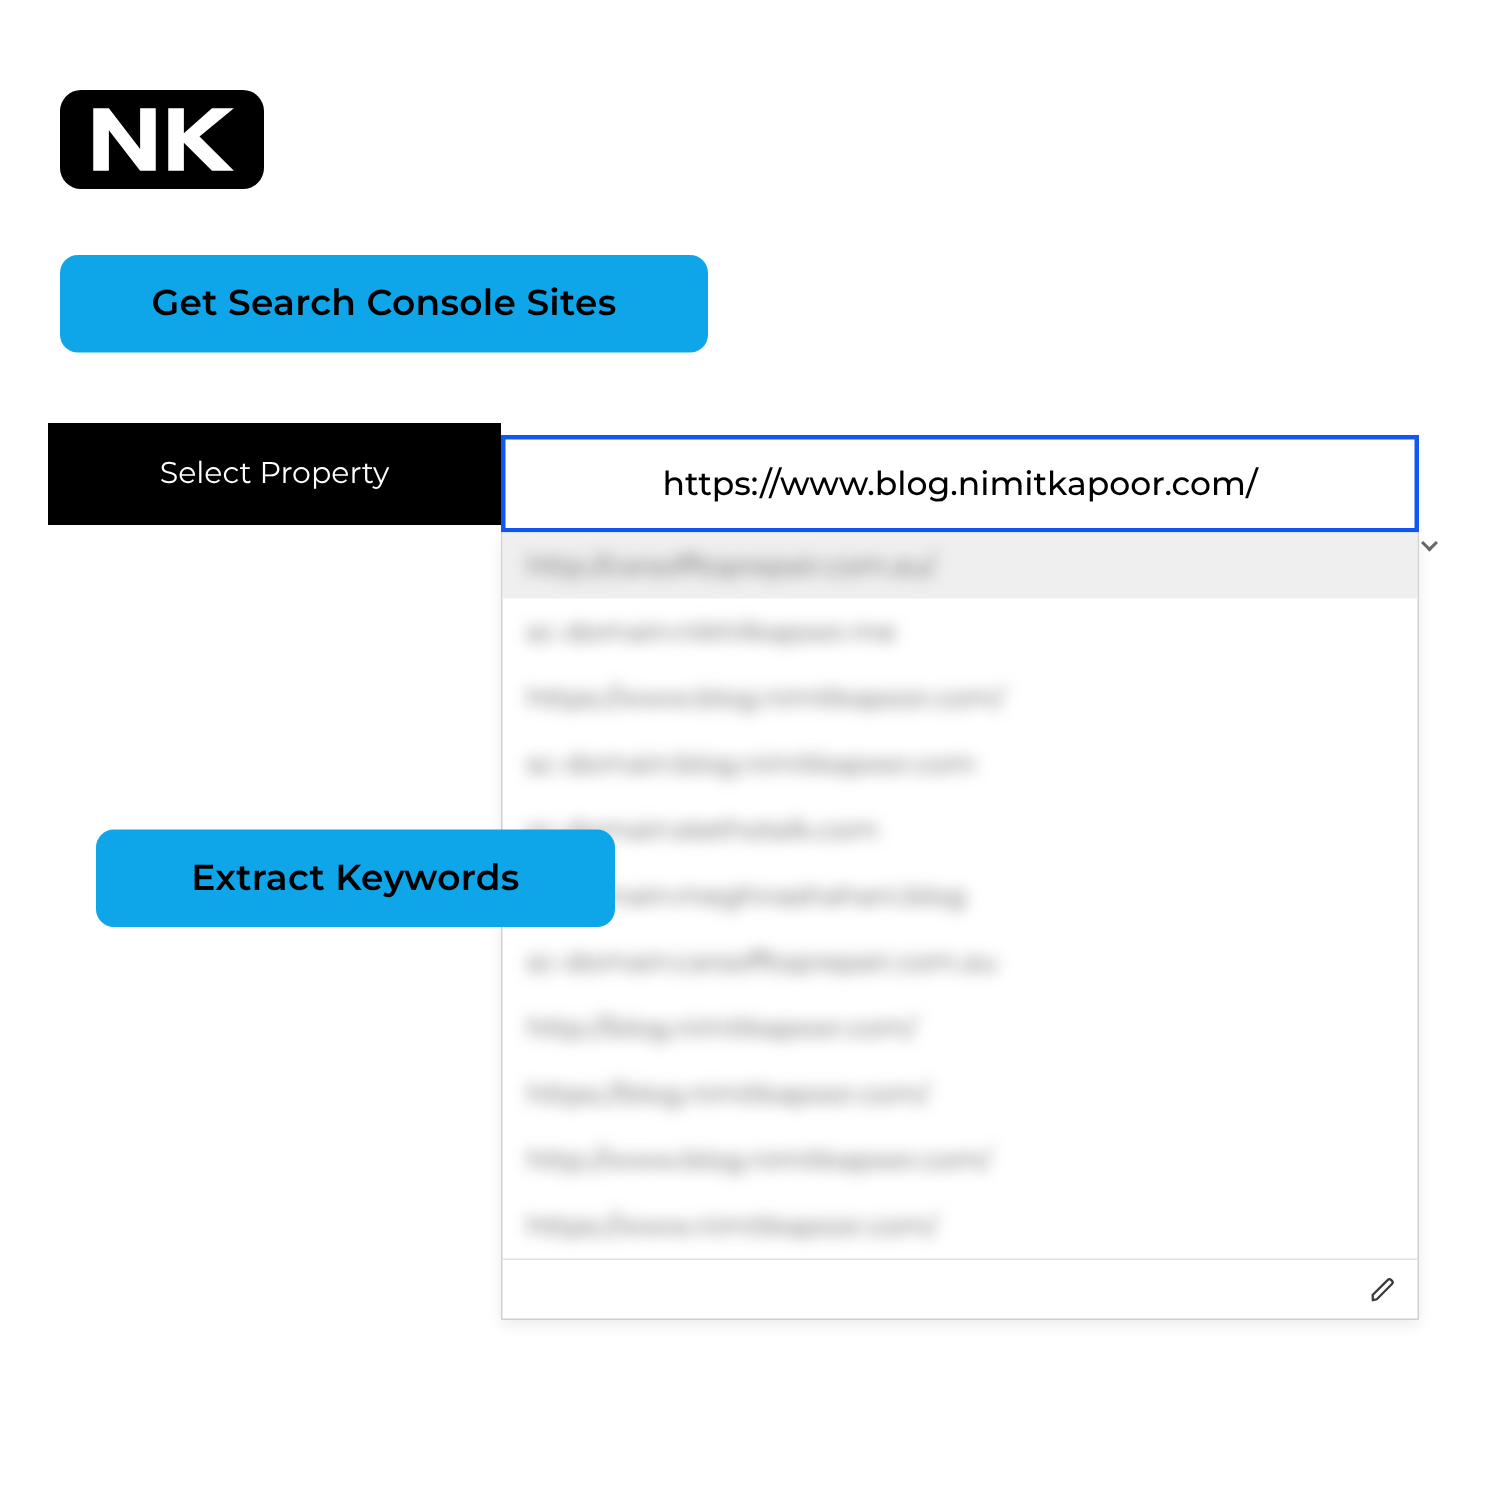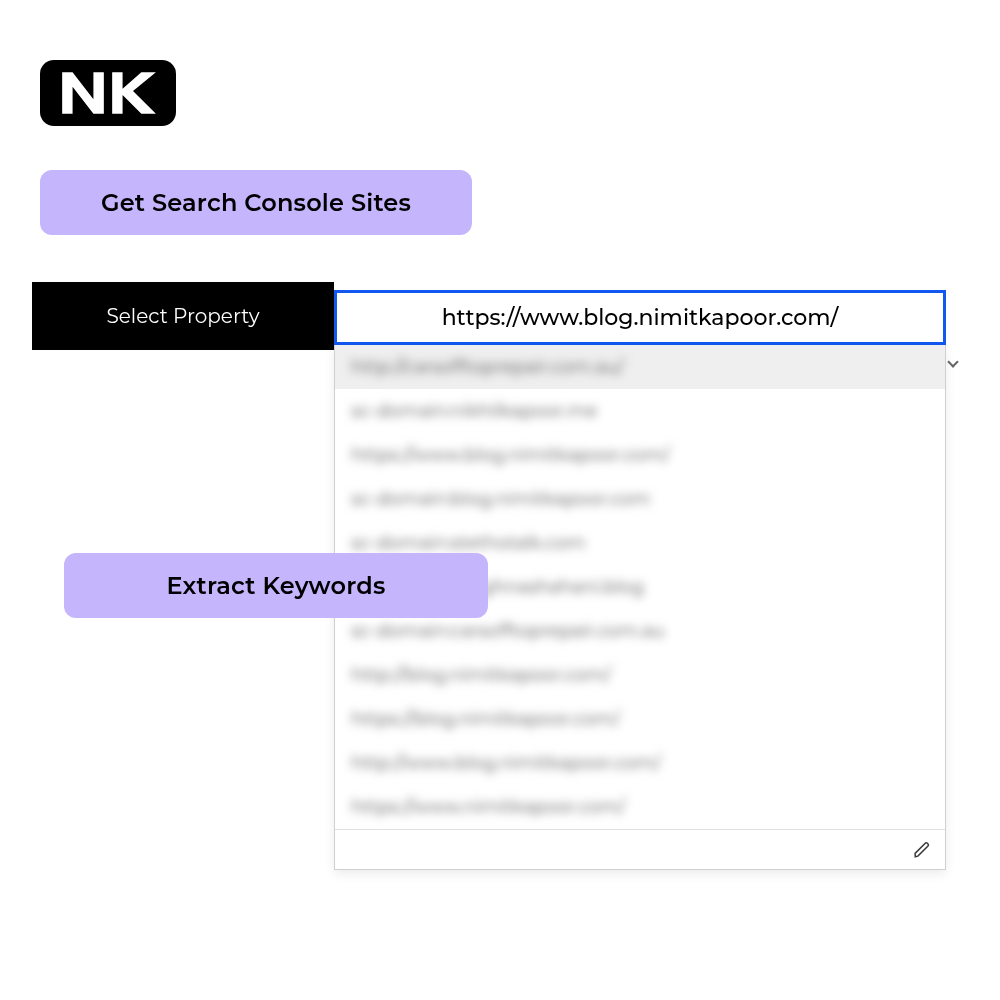--- a/index.html
+++ b/index.html
@@ -4,31 +4,31 @@
 <style>
   * { box-sizing: border-box; margin: 0; padding: 0; }
   html, body { width: 1000px; height: 1000px; background: #fff; font-family: "Montserrat", "Segoe UI", Arial, sans-serif; color: #000; }
   .page { position: relative; width: 1000px; height: 1000px; }
 
   
   .logo { position: absolute; left: 40px; top: 60px; width: 136px; height: 66px; background: #000; border-radius: 14px; display: flex; align-items: center; justify-content: center; }
   .logo svg { display: block; }
 
   
-  .btn { position: absolute; background: #c4b5fd; border-radius: 12px; display: flex; align-items: center; justify-content: center; font-size: 24px; font-weight: 600; letter-spacing: .2px; color: #000; cursor: pointer; }
+  .btn { position: absolute; background: #0ea5e9; border-radius: 12px; display: flex; align-items: center; justify-content: center; font-size: 24px; font-weight: 600; letter-spacing: .2px; color: #000; cursor: pointer; }
   .btn1 { left: 40px; top: 170px; width: 432px; height: 65px; }
-  .btn2 { left: 64px; top: 553px; width: 424px; height: 65px; text-align: center; }
+  .btn2 { left: 64px; top: 553px; width: 346px; height: 65px; text-align: center; }
 
   
   .labels { position: absolute; left: 32px; top: 282px; width: 302px; background: #000; color: #fff; font-size: 20px; }
   .labels .row { height: 68px; display: flex; align-items: center; justify-content: center; padding: 0 12px; font-weight: 400; }
 
   
   .combo { position: absolute; left: 334px; top: 290px; width: 612px; }
-  .combo-header { height: 55px; border: 3px solid #1257f0; background: #fff; display: flex; align-items: center; justify-content: center; font-size: 22px; font-weight: 500; }
+  .combo-header { height: 65px; border: 3px solid #1257f0; background: #fff; display: flex; align-items: center; justify-content: center; font-size: 22px; font-weight: 500; }
   .combo-list { background: #fff; border: 1px solid #d0d0d0; border-top: none; box-shadow: 0 4px 10px rgba(0,0,0,.08); }
   .combo-item { height: 44px; display: flex; align-items: center; padding: 0 16px; font-size: 18px; color: #585858; }
   .combo-item.hover { background: #efefef; }
   .combo-item span { filter: blur(5px); }
   .combo-footer { height: 40px; border-top: 1px solid #e0e0e0; display: flex; align-items: center; justify-content: flex-end; padding: 0 14px; }
   .pencil { width: 18px; height: 18px; color: #3a3a3a; }
 
   .chev { position: absolute; left: 949px; top: 358px; width: 8px; height: 8px; border-right: 2px solid #666; border-bottom: 2px solid #666; transform: rotate(45deg); }
 </style>
 </head>

